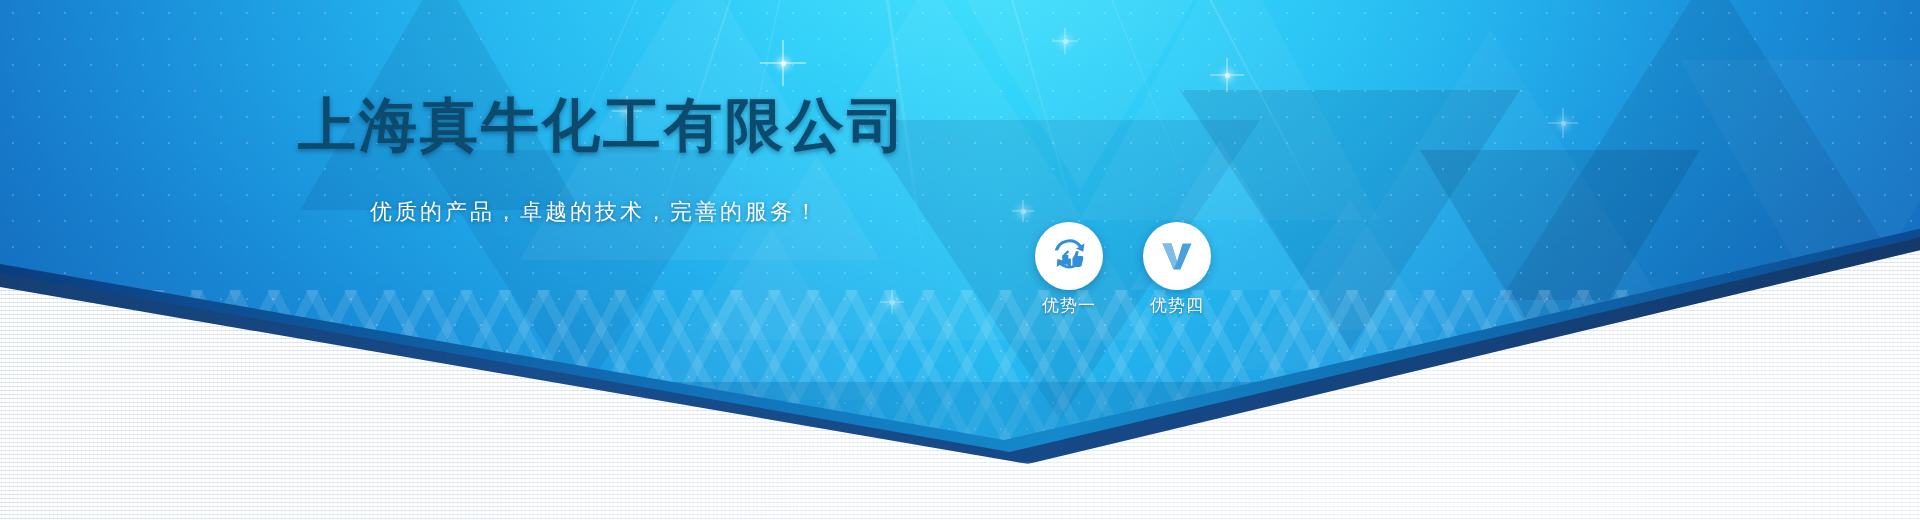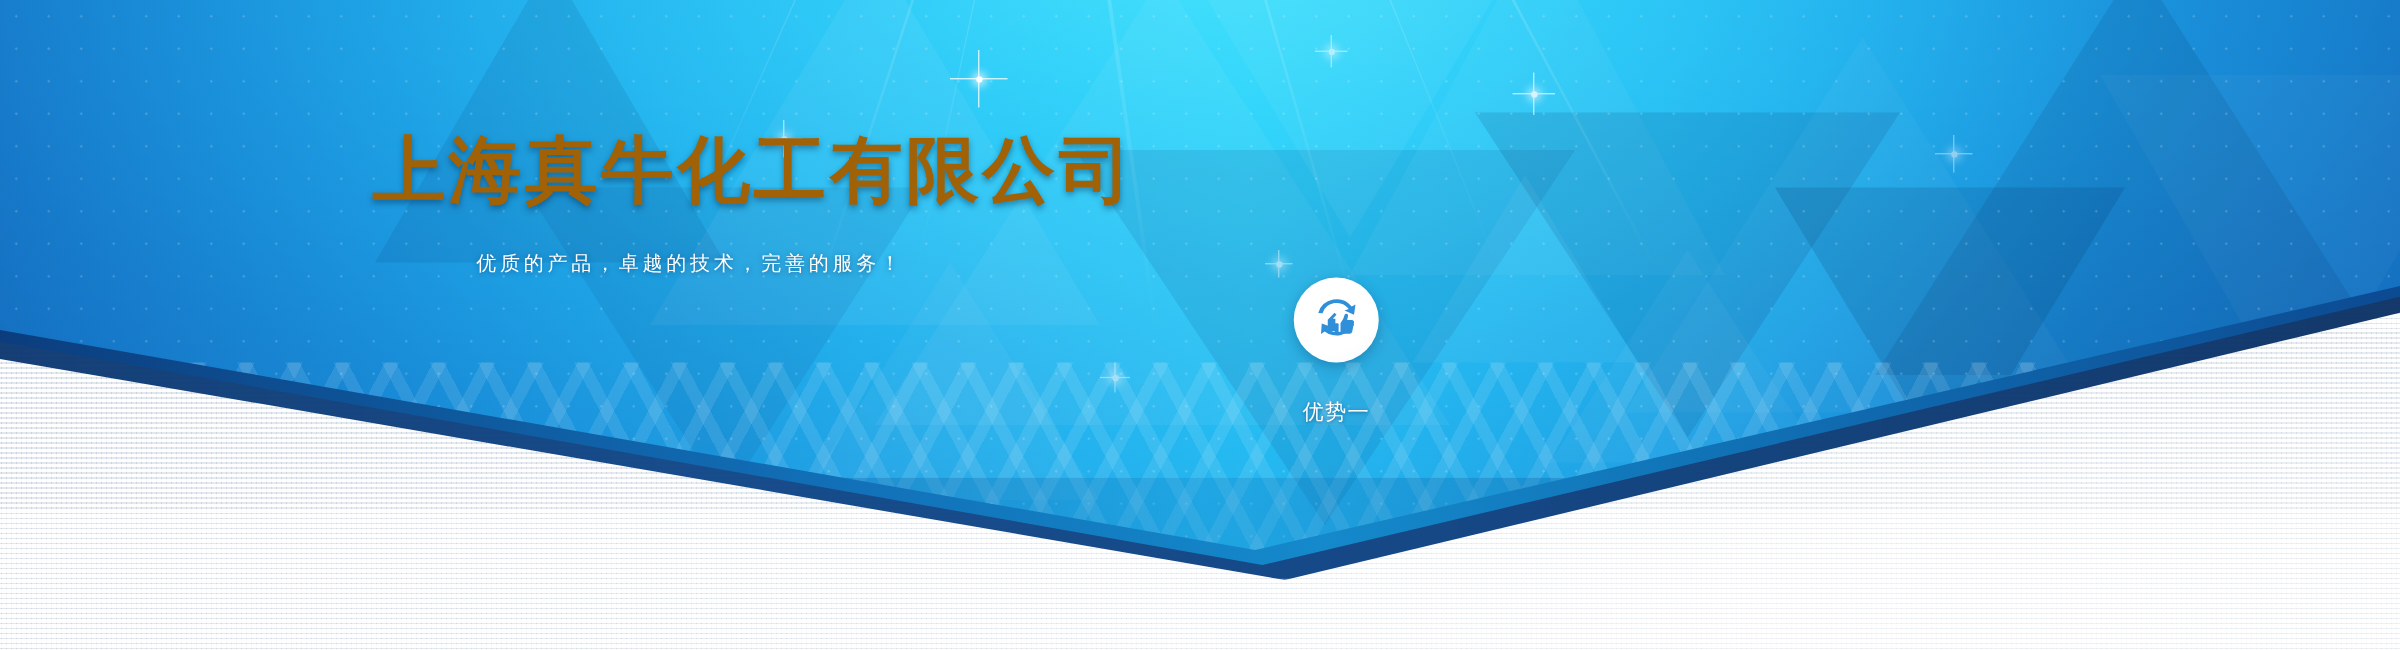--- a/index.html
+++ b/index.html
@@ -87,48 +87,48 @@
   .band{
     position:absolute;left:0;width:1920px;height:60px;bottom:-2px;
     background:linear-gradient(90deg,rgba(10,55,115,.45),rgba(18,120,190,.25),rgba(10,55,115,.45));
     clip-path:polygon(0 0, 100% 0, 100% 18%, 52.3% 100%, 0 26%);
   }
 
   
   .content{position:absolute;inset:0;}
 
   .title{
-    position:absolute;left:298px;top:102px;
+    position:absolute;left:298px;top:90px;
     font-size:58px;line-height:70px;font-weight:bold;letter-spacing:3px;
-    color:#a16207;
+    color:#0c4a6e;
     text-shadow:0 2px 5px rgba(3,35,75,.45);
     white-space:nowrap;
   }
   .subtitle{
-    position:absolute;left:381px;top:196px;
-    font-size:16px;line-height:32px;letter-spacing:3px;
+    position:absolute;left:370px;top:196px;
+    font-size:22px;line-height:32px;letter-spacing:3px;
     color:#ffffff;
     text-shadow:0 1px 4px rgba(4,40,85,.5);
     white-space:nowrap;
   }
 
   .features{
     position:absolute;left:1035px;top:222px;
     display:flex;gap:40px;align-items:flex-start;
   }
   .feature{width:68px;display:flex;flex-direction:column;align-items:center;}
   .fcircle{
     width:68px;height:68px;border-radius:50%;
     background:radial-gradient(circle at 38% 32%, #ffffff 0%, #ffffff 62%, #f2f7fb 100%);
     box-shadow:0 3px 10px rgba(4,40,85,.30);
     display:flex;align-items:center;justify-content:center;
   }
   .fcircle svg{display:block;}
   .flabel{
-    margin-top:28px;font-size:17px;letter-spacing:1px;color:#ffffff;
+    margin-top:4px;font-size:17px;letter-spacing:1px;color:#ffffff;
     text-shadow:0 1px 3px rgba(4,40,85,.55);white-space:nowrap;
   }
 </style>
 </head>
 <body>
 
 <div id="banner">
 
   <div class="texture"></div>
 
@@ -225,16 +225,25 @@
             <path d="M13.2 19.7l5.4-5.5 1.6 1.6-3 3.1h2.1v9.9h-6.1z" fill="#2f8fd8"></path>
             <rect x="18.7" y="22.6" width="3.2" height="8.3" rx="1" fill="#2f8fd8"></rect>
             <path d="M23.4 30.9v-8.3l2.2-3.6 1.1-3.3a1.5 1.5 0 0 1 2.8.9l-.8 3.4h3.7a1.8 1.8 0 0 1 1.8 2.2l-1.4 6.9a2.2 2.2 0 0 1-2.2 1.8z" fill="#2f8fd8"></path>
           </svg>
         </div>
         <div class="flabel">优势一</div>
       </div>
 
 
 
+      <div class="feature">
+        <div class="fcircle">
+          <svg width="40" height="40" viewBox="0 0 40 40">
+            <path d="M5.5 7.5h8.9L20 25.4 25.6 7.5h8.9L23.4 33.5h-6.8z" fill="#4a9fdd"></path>
+            <path d="M5.5 7.5h8.9L20 25.4l-3.3 8.1z" fill="#7fbde8"></path>
+          </svg>
+        </div>
+        <div class="flabel">优势四</div>
+      </div>
 
     </div>
   </div>
 </div>
 
 </body></html>

